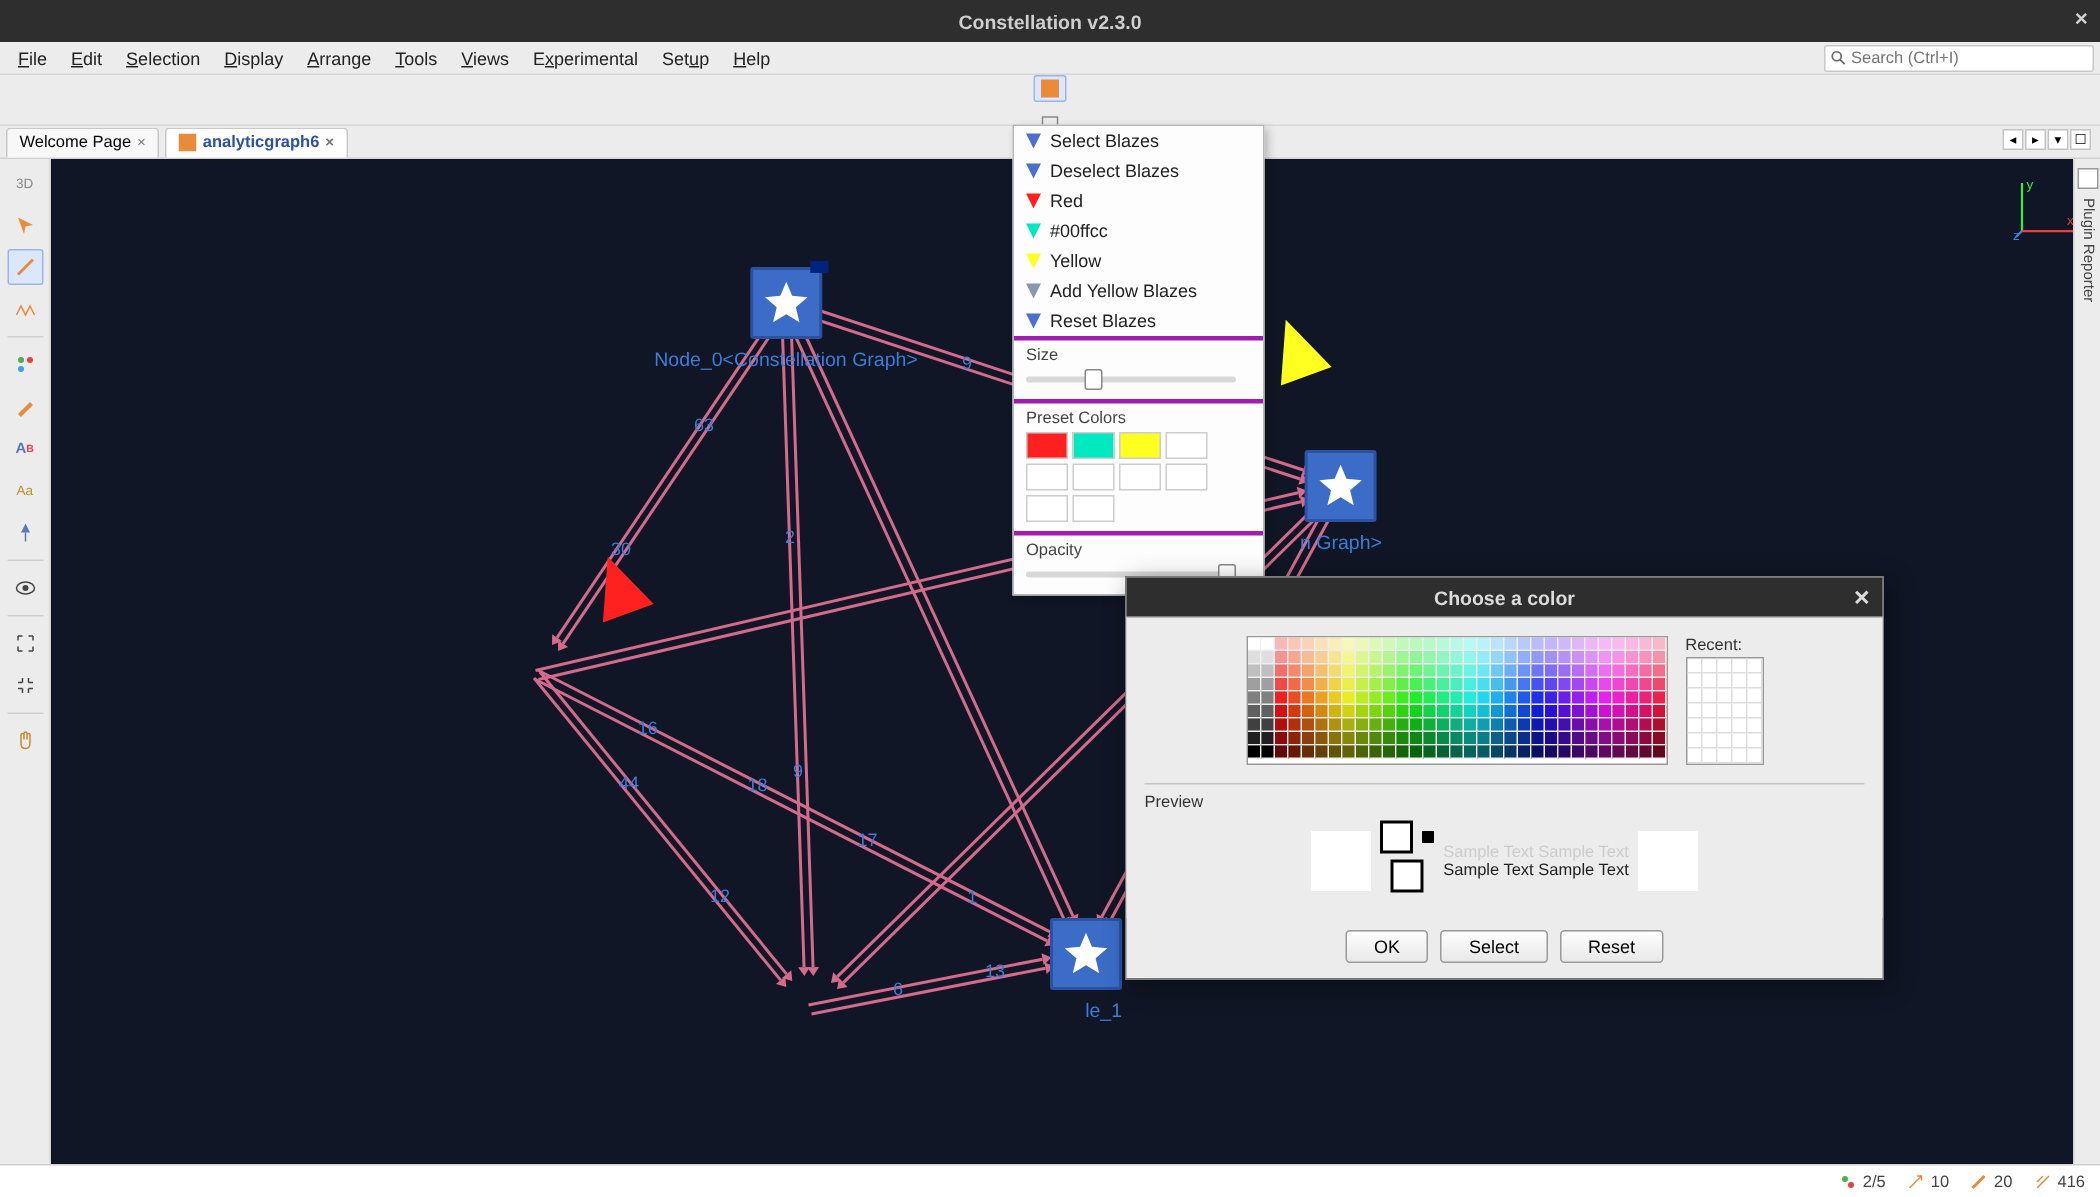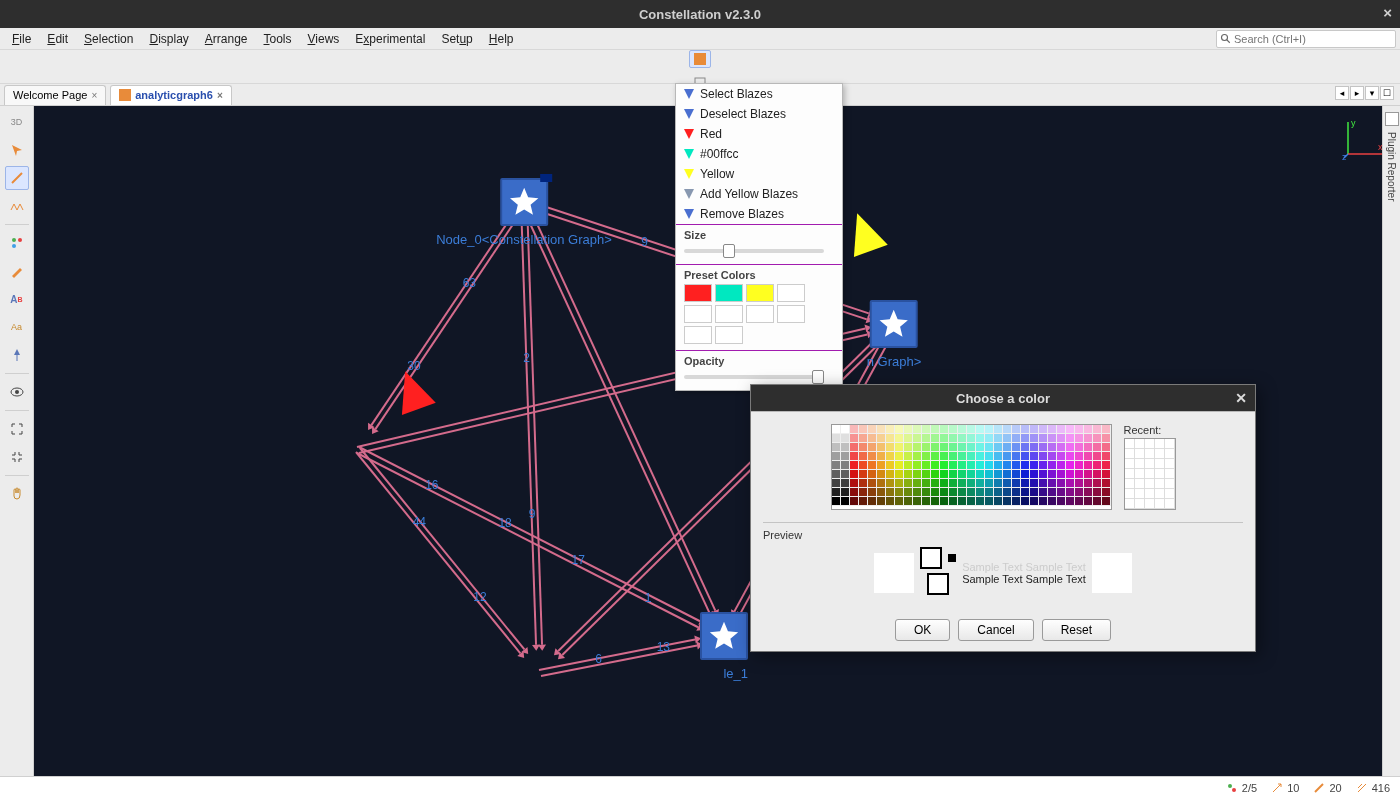--- a/index.html
+++ b/index.html
@@ -66,21 +66,21 @@
 
 
 .pluginstrip { position: absolute; right: 0; top: 106px; width: 18px; bottom: 22px; background: #ececec; border-left: 1px solid #d0d0d0; display:flex; flex-direction:column; align-items:center; padding-top:6px; gap:6px; }
 .pluginstrip .picon { width:14px; height:14px; border:1px solid #999; background:#fff; }
 .pluginstrip .ptxt { writing-mode: vertical-rl; font-size:10px; color:#444; }
 
 
 .blazemenu { position: absolute; left: 675px; top: 83px; width: 168px; background: #fdfdfd; border: 1px solid #b8b8b8; box-shadow: 2px 2px 6px rgba(0,0,0,0.25); font-size: 12px; z-index: 40; }
 .blazemenu .mrow { display: flex; align-items: center; gap: 6px; padding: 3px 8px; cursor: pointer; color: #222; }
 .blazemenu .flagico { width:0;height:0; border-left:5px solid transparent; border-right:5px solid transparent; border-top:10px solid; display:inline-block; }
-.blazemenu .sec { border-top: 1px solid #a21caf; padding: 4px 8px 6px; font-weight: bold; }
+.blazemenu .sec { border-top: 3px solid #a21caf; padding: 4px 8px 6px; }
 .blazemenu .sectitle { font-size: 11px; color: #444; margin-bottom: 3px; }
 .slider { width: 140px; height: 14px; position:relative; }
 .slider .track { position:absolute; top:5px; left:0; right:0; height:4px; background:#d8d8d8; border-radius:2px; }
 .slider .thumb { position:absolute; top:0; width:12px; height:14px; background:#fff; border:1px solid #888; border-radius:2px; }
 .presetrow { display:flex; gap:3px; flex-wrap:wrap; }
 .presetsw { width: 28px; height: 18px; border: 1px solid #ccc; cursor:pointer; }
 
 
 .colordlg { position: absolute; left: 750px; top: 384px; width: 506px; background: #ececec; border: 1px solid #7a7a7a; box-shadow: 4px 4px 16px rgba(0,0,0,0.4); z-index: 50; }
 .colordlg .dtitle { height: 26px; background: #2e2e2e; color: #dcdcdc; font-size: 13px; font-weight: 600; display: flex; align-items: center; justify-content: center; position: relative; }
@@ -578,21 +578,21 @@
       <div class="mrow">
         <span class="flagico" style="border-top-color: rgb(255, 255, 32);"></span>
         <span>Yellow</span>
       </div>
       <div class="mrow">
         <span class="flagico" style="border-top-color: rgb(136, 152, 176);"></span>
         <span>Add Yellow Blazes</span>
       </div>
       <div class="mrow">
         <span class="flagico" style="border-top-color: rgb(74, 111, 208);"></span>
-        <span>Remove Blazes</span>
+        <span>Reset Blazes</span>
       </div>
     </div>
   <div class="sec">
     <div class="sectitle">Size</div>
     <div class="slider">
         <div class="track"></div>
         <div class="thumb" style="left:28%;"></div>
       </div>
   </div>
   <div class="sec">
@@ -962,21 +962,21 @@
         <div class="prevtxt">
           <span style="font-size:11px;color:#ccc;">Sample Text  Sample Text</span>
           <span style="font-size:11px;color:#222;">Sample Text Sample Text</span>
         </div>
         <div style="width:40px;height:40px;background:#fff;"></div>
       </div>
     </div>
   </div>
   <div class="dbtns">
     <button class="dbtn">OK</button>
-    <button class="dbtn">Cancel</button>
+    <button class="dbtn">Select</button>
     <button class="dbtn">Reset</button>
   </div>
 </div>
 
 <div class="statusbar">
   <span class="sitem">
     <svg width="12" height="12">
         <circle cx="4" cy="4" r="2" fill="#4caf50"></circle>
         <circle cx="8" cy="8" r="2" fill="#e84040"></circle>
       </svg>

